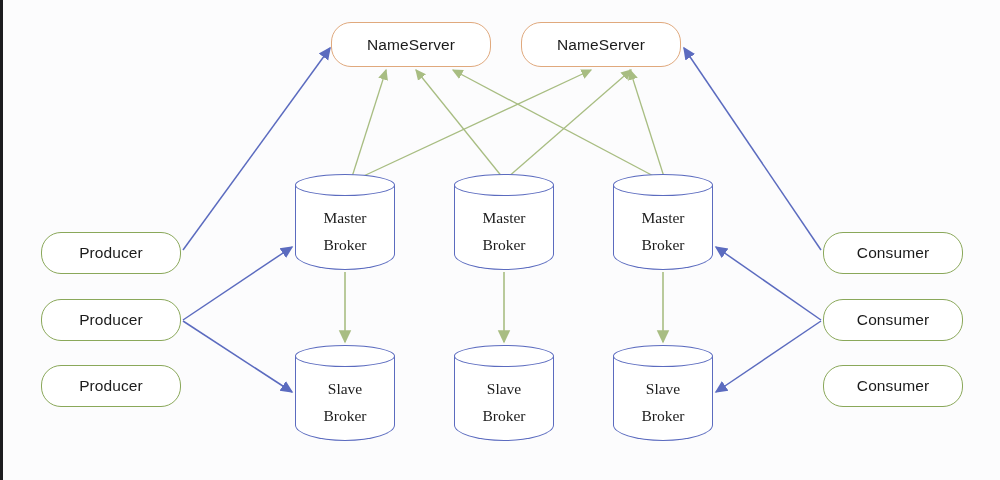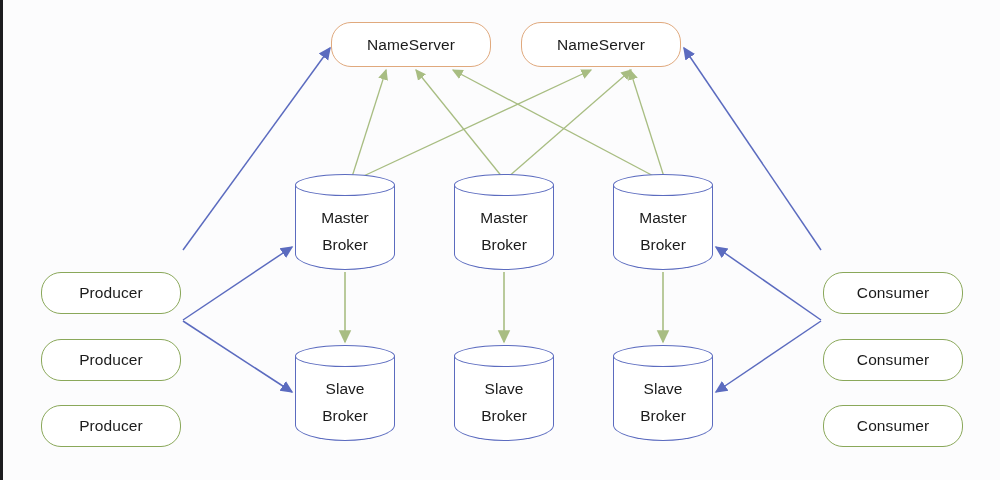--- a/index.html
+++ b/index.html
@@ -43,21 +43,20 @@
   }
   .rect.nameserver {
     border: 1.6px solid #e0a97d;
     width: 160px;
     height: 45px;
   }
   .rect.endpoint {
     border: 1.6px solid #8aa85a;
     width: 140px;
     height: 42px;
-    margin-top: 40px;
   }
   
   .cyl {
     width: 100px;
     height: 96px;
   }
   .cyl .body {
     position: absolute;
     left: 0;
     top: 11px;
@@ -88,20 +87,21 @@
     top: 18px;
     width: 100px;
     height: 78px;
     display: flex;
     flex-direction: column;
     align-items: center;
     justify-content: center;
     gap: 11px;
     font-size: 15.5px;
     color: #1b1b1b;
+    font-family: Liberation Serif, serif;
   }
   .lbl { line-height: 1; }
 </style>
 </head>
 <body>
 
 <div id="canvas">
 
   <svg id="wires" viewBox="0 0 1000 480" xmlns="http://www.w3.org/2000/svg">
     <defs>

